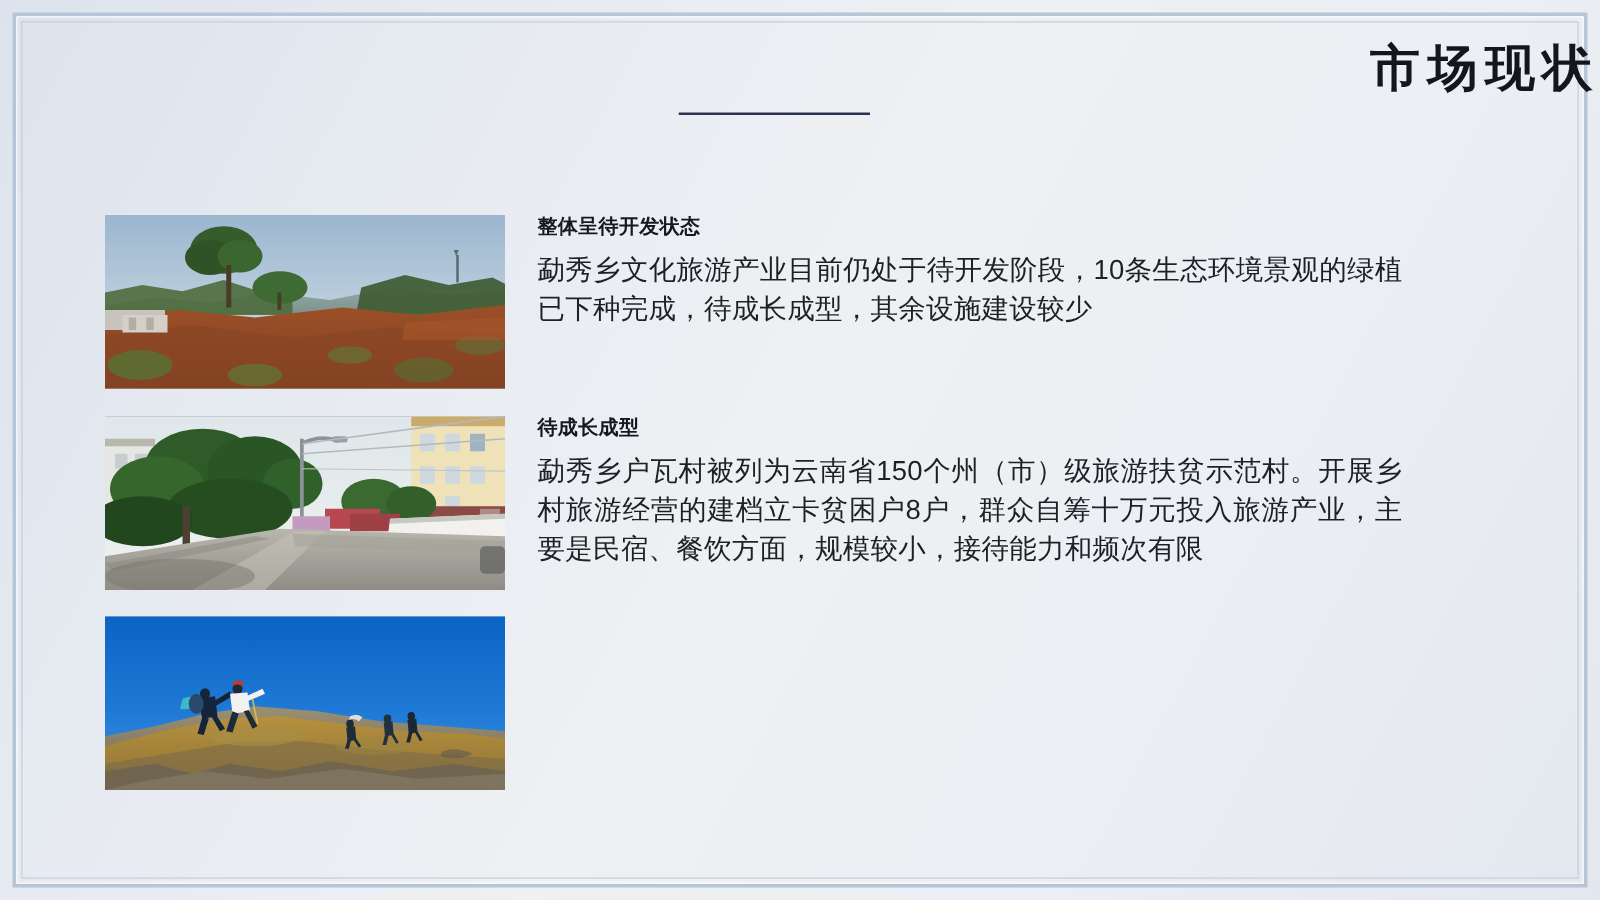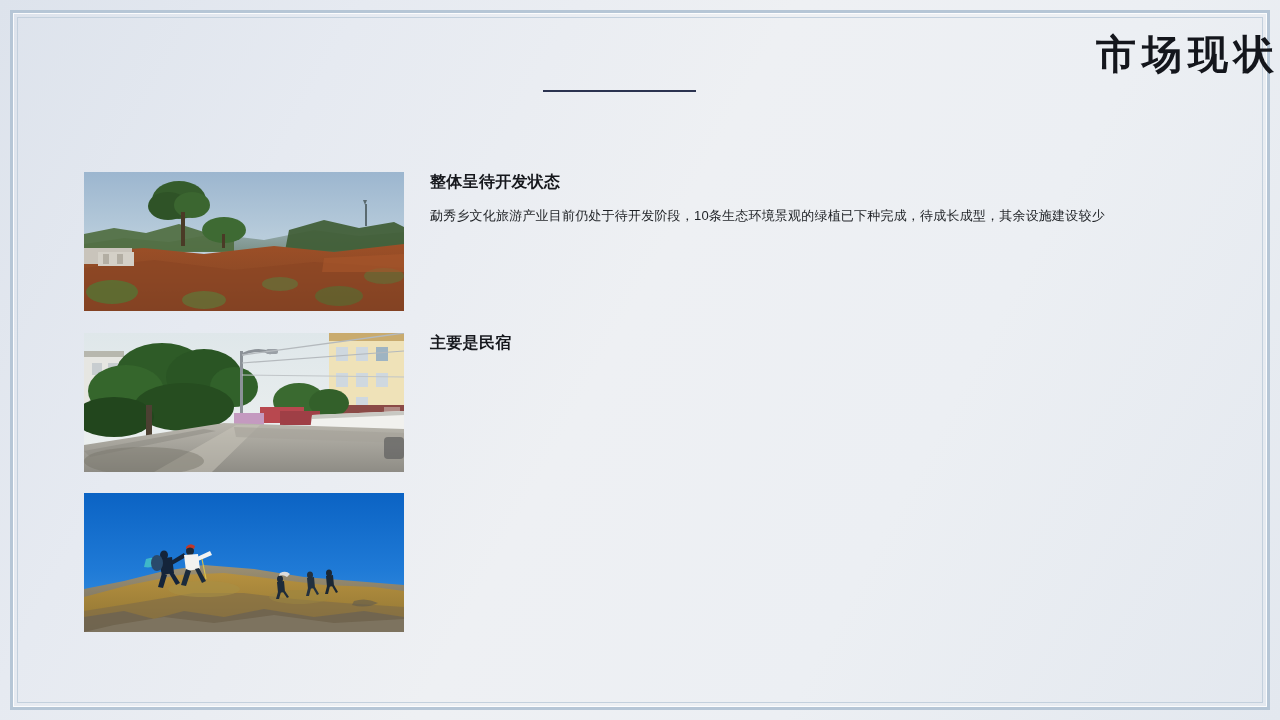--- a/index.html
+++ b/index.html
@@ -128,21 +128,21 @@
   }
   .item-heading {
     font-size: 16px;
     line-height: 20px;
     font-weight: bold;
     color: #16181d;
     letter-spacing: 0.3px;
     margin: 0 0 8px 0;
   }
   .item-body {
-    font-size: 13px;
+    font-size: 22px;
     line-height: 31px;
     color: #1d2024;
     letter-spacing: 0.2px;
     margin: 0;
     text-align: justify;
     text-justify: inter-ideograph;
   }
 </style>
 </head>
 <body>
@@ -263,21 +263,22 @@
           <path d="M228 82 L320 78 L320 82 L228 86 Z" fill="#c8c8c2"></path>
           <path d="M0 112 L140 90 L320 96 L320 139 L0 139 Z" fill="url(#road2)"></path>
           <path d="M70 139 L152 92 L176 92 L128 139 Z" fill="#c6c2b8" opacity="0.55"></path>
           <path d="M150 94 L320 100 L320 110 L152 104 Z" fill="#a5a29a" opacity="0.6"></path>
           <path d="M0 118 L120 96 L132 98 L6 124 Z" fill="#8a8880" opacity="0.5"></path>
           <ellipse cx="60" cy="128" rx="60" ry="14" fill="#767469" opacity="0.45"></ellipse>
           <rect x="300" y="104" width="20" height="22" rx="4" fill="#5e5e5e" opacity="0.7"></rect>
         </svg>
       </div>
       <div class="text-col">
-        <p class="item-heading">主要是民宿</p>
+        <p class="item-heading">待成长成型</p>
+        <p class="item-body">勐秀乡户瓦村被列为云南省150个州（市）级旅游扶贫示范村。开展乡村旅游经营的建档立卡贫困户8户，群众自筹十万元投入旅游产业，主要是民宿、餐饮方面，规模较小，接待能力和频次有限</p>
       </div>
     </div>
 
     <div class="row row-3">
       <div class="thumb">
         <svg class="thumb-art" viewBox="0 0 320 139" preserveAspectRatio="none">
           <defs>
             <linearGradient id="sky3" x1="0" y1="0" x2="0" y2="1">
               <stop offset="0%" stop-color="#0b63c4"></stop>
               <stop offset="55%" stop-color="#1f7ad6"></stop>

